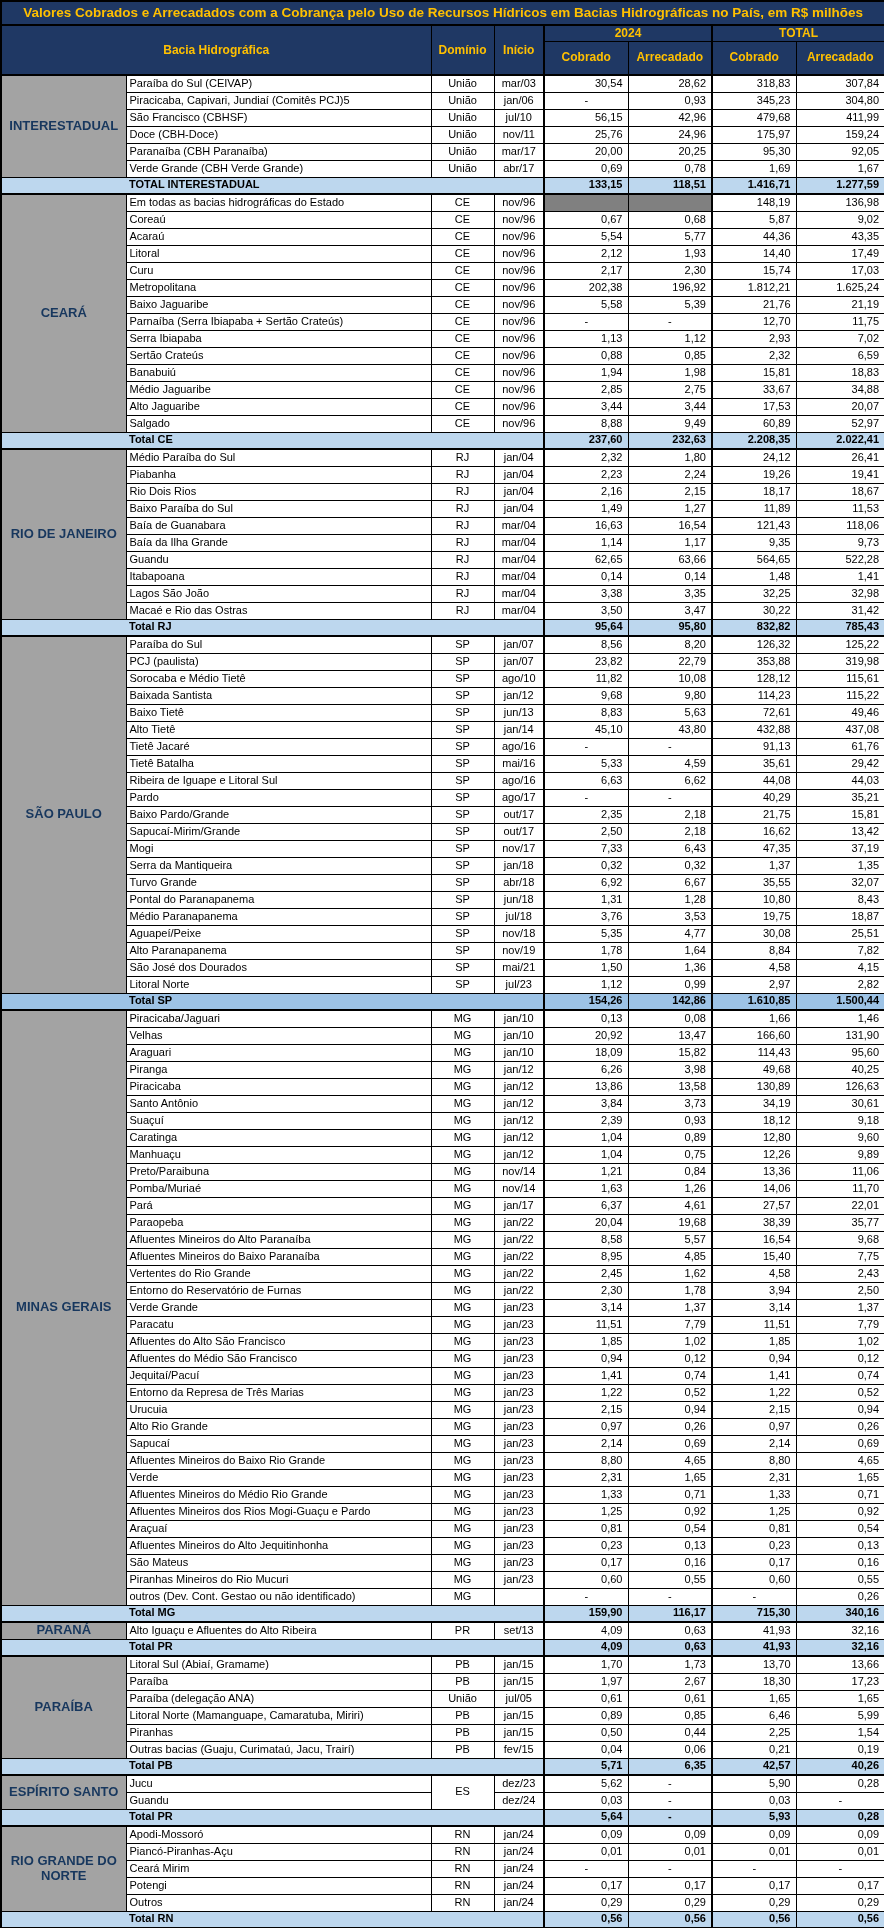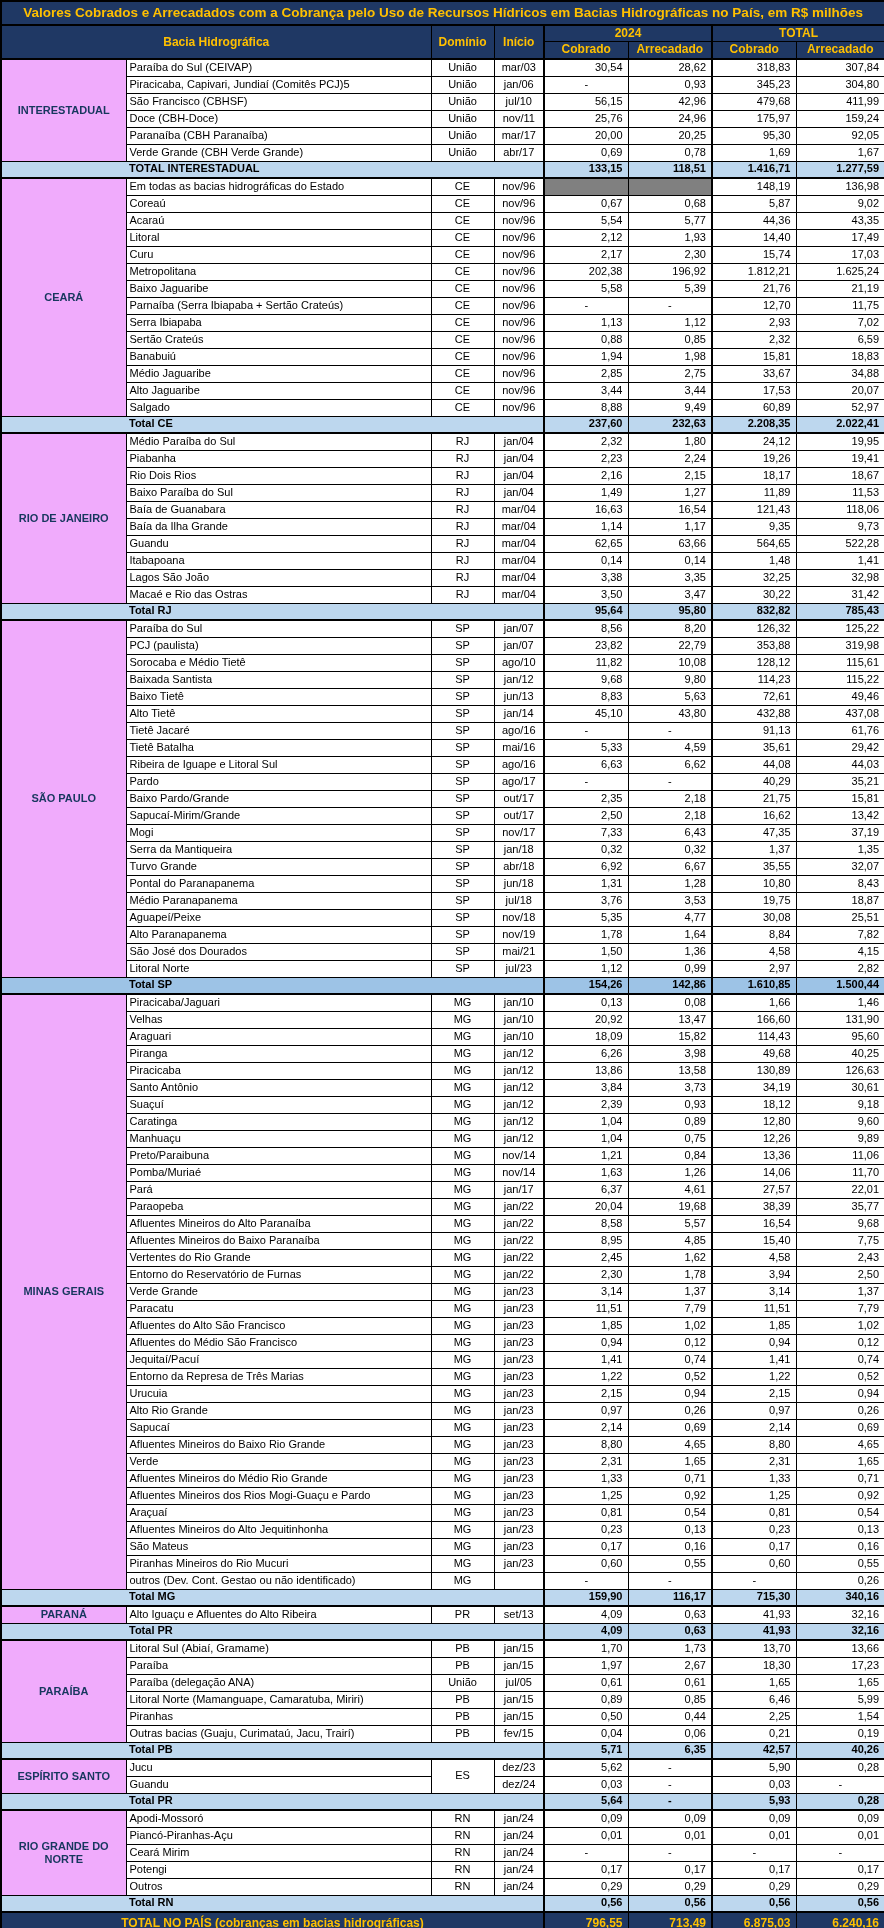--- a/index.html
+++ b/index.html
@@ -2,24 +2,24 @@
 <html><head>
 <meta charset="utf-8">
 <style>
   html,body{margin:0;padding:0;background:#ffffff;}
   body{width:884px;font-family:"Liberation Sans","DejaVu Sans",sans-serif;-webkit-font-smoothing:antialiased;}
   table{border-collapse:collapse;table-layout:fixed;width:884px;border:2px solid #000;}
   td,th{border:1px solid #000;padding:0 3px;height:17px;line-height:1.05;font-size:11px;overflow:hidden;white-space:nowrap;vertical-align:middle;box-sizing:border-box;}
   th.title{background:#1F3864;color:#FFC000;font-weight:bold;font-size:13.5px;height:24px;text-align:center;border-bottom:2px solid #000;}
   th.hdr{background:#1F3864;color:#FFC000;font-weight:bold;font-size:12px;text-align:center;}
   tr.h1 th{height:16px;}
-  tr.h2 th{height:18px;}
+  tr.h2 th{height:34px;}
   .thickl{border-left:2px solid #000 !important;}
   tr.section-top td{border-top:2px solid #000;}
-  .group-cell{background:#f0abfc;color:#17375E;font-weight:bold;font-size:11px;text-align:center;white-space:normal;line-height:1.15;border-left:2px solid #000;border-right:1px solid #000;}
+  .group-cell{background:#a3a3a3;color:#17375E;font-weight:bold;font-size:13px;text-align:center;white-space:normal;line-height:1.15;border-left:2px solid #000;border-right:1px solid #000;}
   .name-cell{background:#fff;text-align:left;}
   .dom-cell,.start-cell{background:#fff;text-align:center;}
   .num{background:#fff;text-align:right;padding-right:5px;}
   .num.dash{text-align:center;padding-right:3px;}
   .num.v0,.num.v2{border-left:2px solid #000;}
   .gray{background:#808080;}
   tr.total td{font-weight:bold;}
   tr.total-light td{background:#BDD7EE;}
   tr.total-medium td{background:#9DC3E6;}
   .total-spacer{border-right:none;}
@@ -259,21 +259,21 @@
         <td class="num v3">2.022,41</td>
       </tr>
       <tr class="section-top">
         <td class="group-cell" rowspan="10">RIO DE JANEIRO</td>
         <td class="name-cell">Médio Paraíba do Sul</td>
         <td class="dom-cell">RJ</td>
         <td class="start-cell">jan/04</td>
         <td class="num v0">2,32</td>
         <td class="num v1">1,80</td>
         <td class="num v2">24,12</td>
-        <td class="num v3">19,95</td>
+        <td class="num v3">26,41</td>
       </tr>
       <tr>
         <td class="name-cell">Piabanha</td>
         <td class="dom-cell">RJ</td>
         <td class="start-cell">jan/04</td>
         <td class="num v0">2,23</td>
         <td class="num v1">2,24</td>
         <td class="num v2">19,26</td>
         <td class="num v3">19,41</td>
       </tr>

